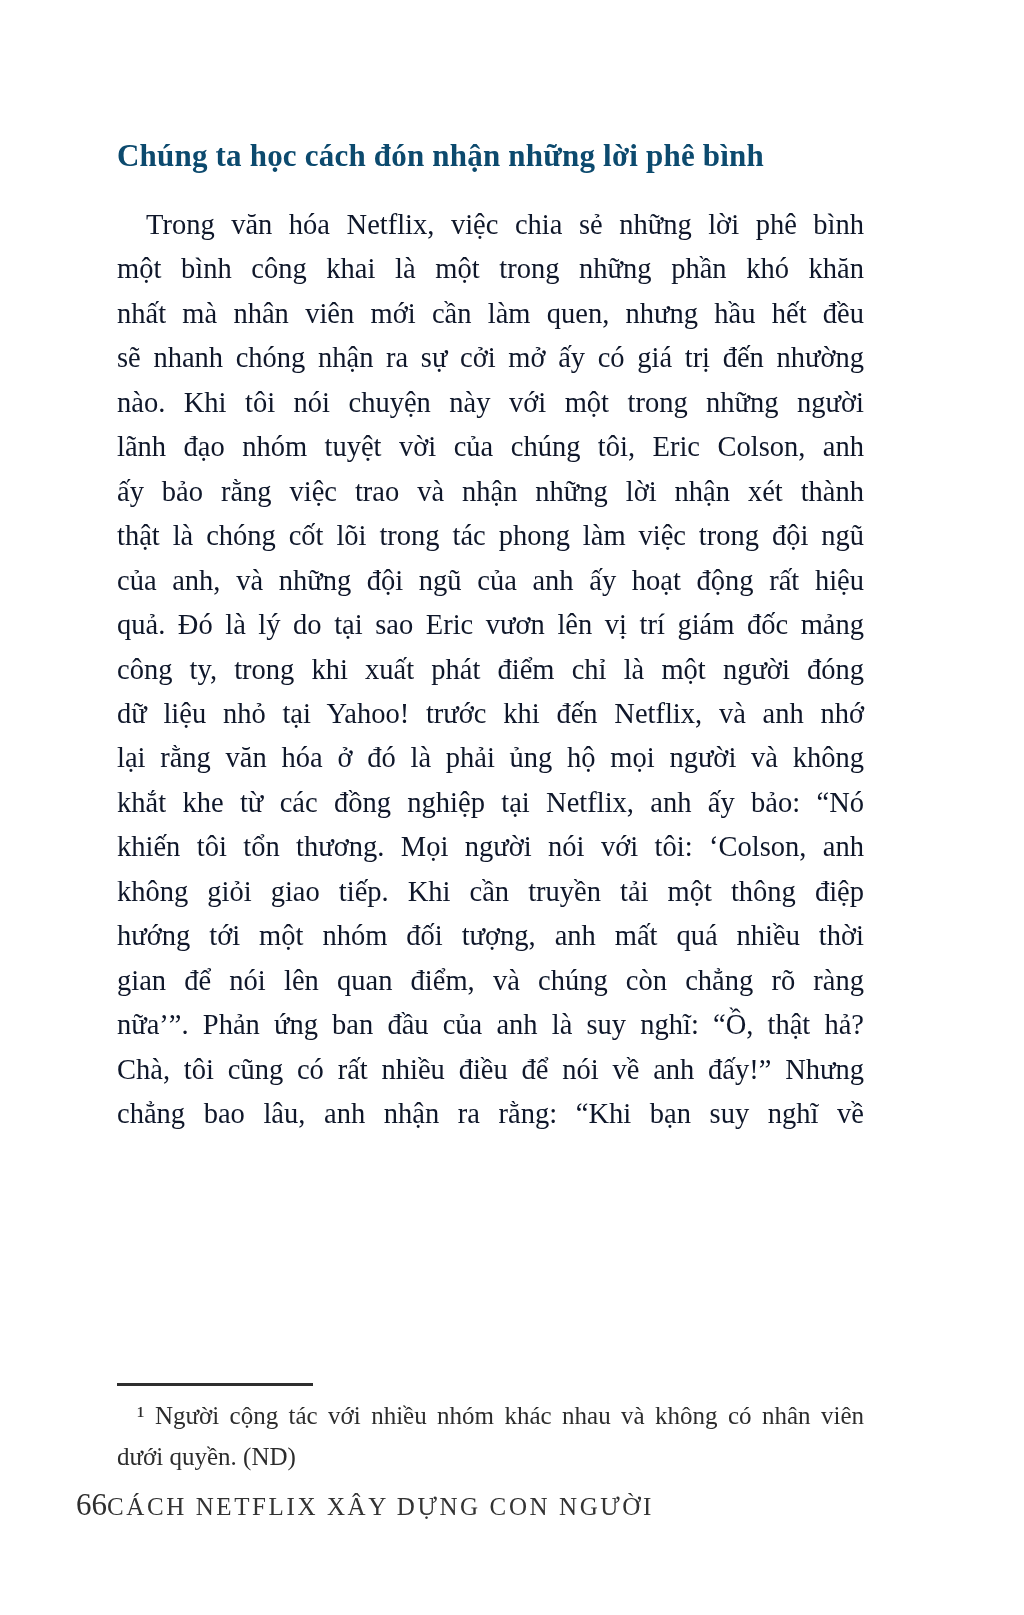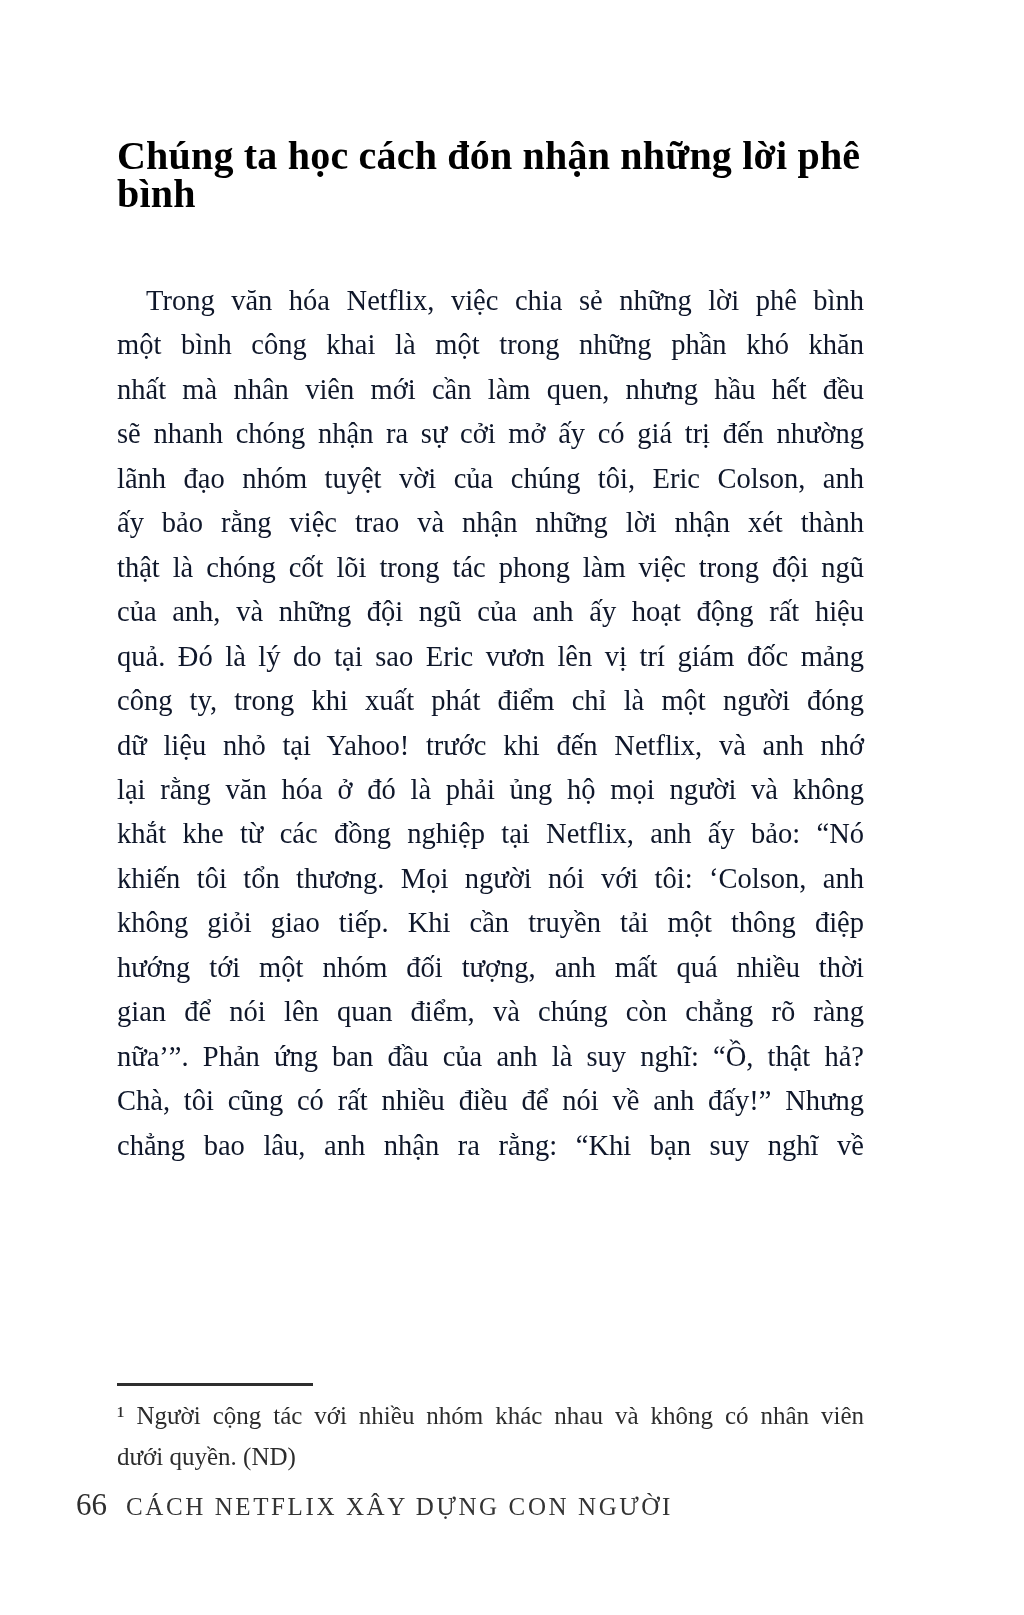--- a/index.html
+++ b/index.html
@@ -16,26 +16,26 @@
     font-family: "Liberation Serif", "DejaVu Serif", serif;
     overflow: hidden;
   }
   .content {
     position: absolute;
     left: 117px;
     top: 137px;
     width: 747px;
   }
   .heading {
-    font-size: 40px;
+    font-size: 31px;
     font-weight: 700;
     line-height: 38px;
     letter-spacing: 0.2px;
-    margin: 0 0 66px 0;
-    color: #000000;
+    margin: 0 0 28px 0;
+    color: #0c4a6e;
   }
   .para .line {
     font-size: 28.5px;
     line-height: 44.45px;
     text-align: justify;
     text-align-last: justify;
     white-space: normal;
     color: #0f172a;
   }
   .para .line.indent {
@@ -54,28 +54,28 @@
     margin: 0 0 9px 0;
   }
   .footnote-line {
     font-size: 25px;
     line-height: 41px;
     color: #2c2c2c;
   }
   .footnote-line.justified {
     text-align: justify;
     text-align-last: justify;
+    margin-left: 20px;
   }
   .page-footer {
     position: absolute;
     left: 76px;
     top: 1487px;
     display: flex;
     align-items: baseline;
-    gap: 19px;
   }
   .page-number {
     font-size: 31px;
     color: #2e2e2e;
   }
   .running-title {
     font-size: 25px;
     letter-spacing: 2.6px;
     color: #333333;
   }
@@ -86,20 +86,21 @@
 <div class="book-page">
 
   <div class="content">
     <h1 class="heading">Chúng ta học cách đón nhận những lời phê bình</h1>
 
     <div class="para">
         <div class="line indent">Trong văn hóa Netflix, việc chia sẻ những lời phê bình</div>
         <div class="line">một bình công khai là một trong những phần khó khăn</div>
         <div class="line">nhất mà nhân viên mới cần làm quen, nhưng hầu hết đều</div>
         <div class="line">sẽ nhanh chóng nhận ra sự cởi mở ấy có giá trị đến nhường</div>
+        <div class="line">nào. Khi tôi nói chuyện này với một trong những người</div>
         <div class="line">lãnh đạo nhóm tuyệt vời của chúng tôi, Eric Colson, anh</div>
         <div class="line">ấy bảo rằng việc trao và nhận những lời nhận xét thành</div>
         <div class="line">thật là chóng cốt lõi trong tác phong làm việc trong đội ngũ</div>
         <div class="line">của anh, và những đội ngũ của anh ấy hoạt động rất hiệu</div>
         <div class="line">quả. Đó là lý do tại sao Eric vươn lên vị trí giám đốc mảng</div>
         <div class="line">công ty, trong khi xuất phát điểm chỉ là một người đóng</div>
         <div class="line">dữ liệu nhỏ tại Yahoo! trước khi đến Netflix, và anh nhớ</div>
         <div class="line">lại rằng văn hóa ở đó là phải ủng hộ mọi người và không</div>
         <div class="line">khắt khe từ các đồng nghiệp tại Netflix, anh ấy bảo: “Nó</div>
         <div class="line">khiến tôi tổn thương. Mọi người nói với tôi: ‘Colson, anh</div>

